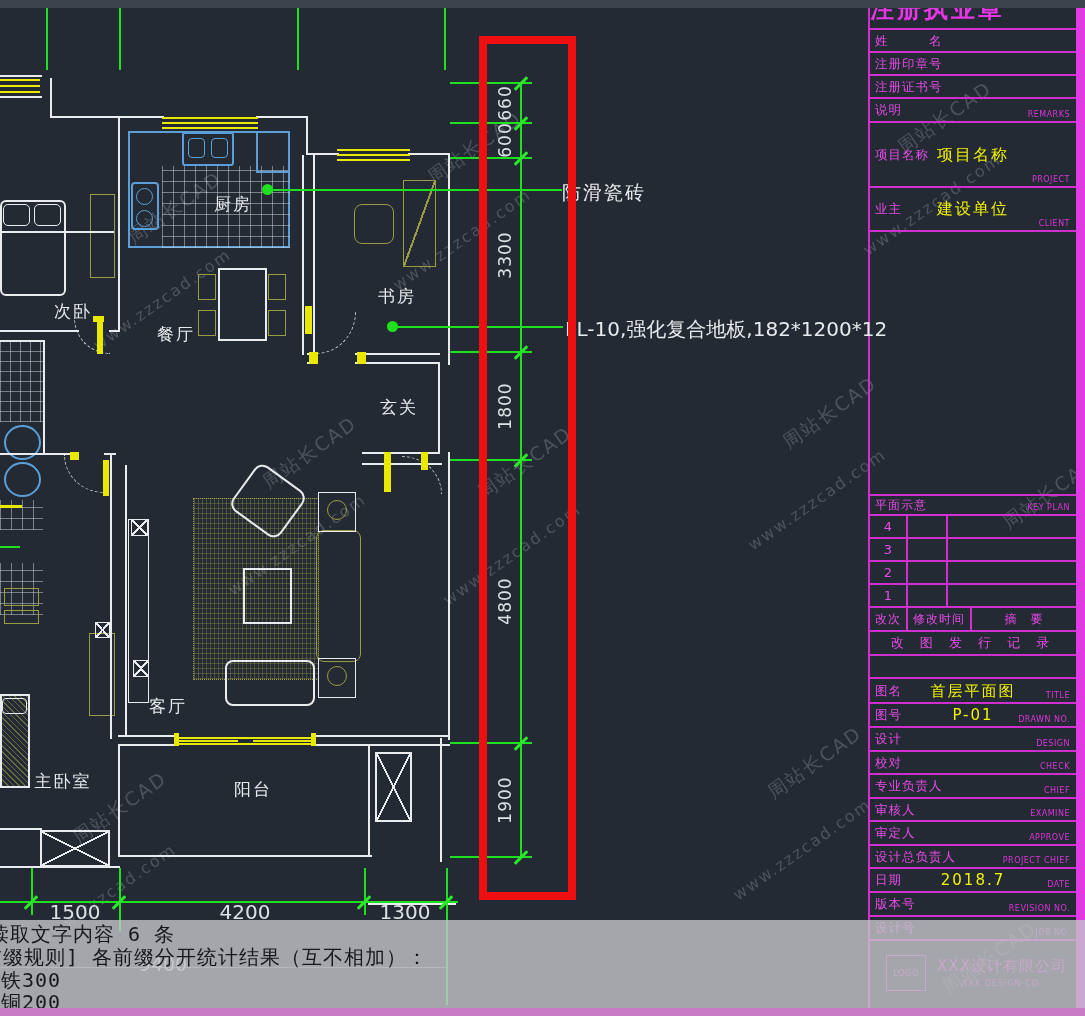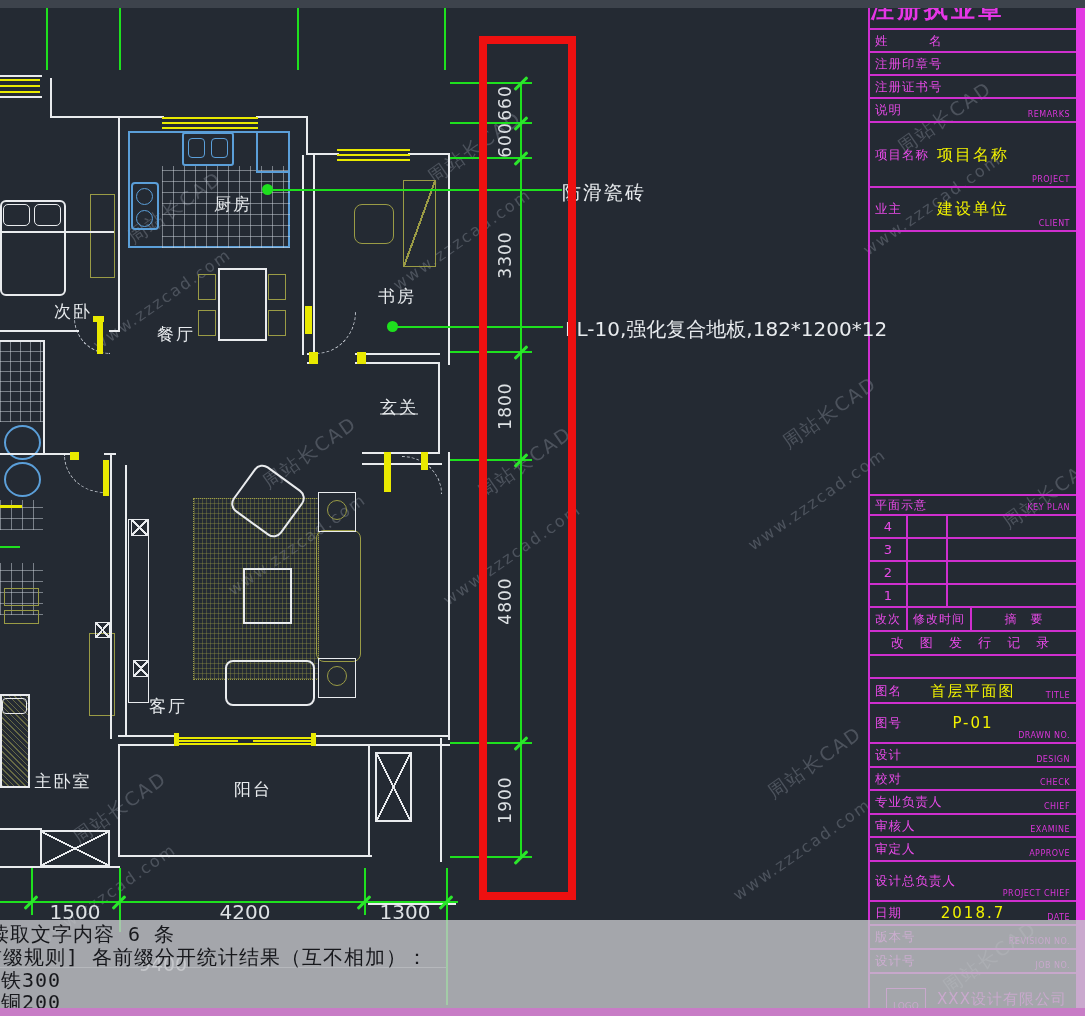--- a/index.html
+++ b/index.html
@@ -241,21 +241,21 @@
       <div class="dimv" style="left: 505px; top: 406px;">1800</div>
       <div class="dimv" style="left: 505px; top: 601px;">4800</div>
       <div class="dimv" style="left: 505px; top: 800px;">1900</div>
       <div class="dimb" style="left: 75px; top: 900px;">1500</div>
       <div class="dimb" style="left: 245px; top: 900px;">4200</div>
       <div class="dimb" style="left: 405px; top: 900px;">1300</div>
       <div class="room" style="left: 233px; top: 204px;">厨房</div>
       <div class="room" style="left: 73px; top: 311px;">次卧</div>
       <div class="room" style="left: 176px; top: 334px;">餐厅</div>
       <div class="room" style="left: 397px; top: 296px;">书房</div>
-      <div class="room" style="left: 399px; top: 407px; text-decoration: underline;">玄关</div>
+      <div class="room" style="left: 399px; top: 407px;">玄关</div>
       <div class="room" style="left: 168px; top: 706px;">客厅</div>
       <div class="room" style="left: 63px; top: 781px;">主卧室</div>
       <div class="room" style="left: 253px; top: 789px;">阳台</div>
       <div class="wm" style="left: 120px; top: 195px; font-size: 19px;">周站长CAD</div>
       <div class="wm" style="left: 80px; top: 290px; font-size: 16px;">www.zzzcad.com</div>
       <div class="wm" style="left: 420px; top: 135px; font-size: 19px;">周站长CAD</div>
       <div class="wm" style="left: 380px; top: 230px; font-size: 16px;">www.zzzcad.com</div>
       <div class="wm" style="left: 255px; top: 440px; font-size: 19px;">周站长CAD</div>
       <div class="wm" style="left: 215px; top: 535px; font-size: 16px;">www.zzzcad.com</div>
       <div class="wm" style="left: 775px; top: 400px; font-size: 19px;">周站长CAD</div>
@@ -328,21 +328,21 @@
     </div>
     <div class="tb-row" id="revlog" style="height:24px;">
         <span>改 图 发 行 记 录</span>
       </div>
     <div class="tb-row" style="height:23px;"></div>
     <div class="tb-row" style="height:25px;">
         <span class="tb-cn">图名</span>
         <span class="tb-val">首层平面图</span>
         <span class="tb-en">TITLE</span>
       </div>
-    <div class="tb-row" style="height:40px;padding-left:24px;">
+    <div class="tb-row" style="height:24px;padding-left:24px;">
         <span class="tb-cn">图号</span>
         <span class="tb-val">P-01</span>
         <span class="tb-en">DRAWN NO.</span>
       </div>
     <div class="tb-row" style="height:24px;">
         <span class="tb-cn">设计</span>
         <span class="tb-en">DESIGN</span>
       </div>
     <div class="tb-row" style="height:23px;">
         <span class="tb-cn">校对</span>
@@ -353,21 +353,21 @@
         <span class="tb-en">CHIEF</span>
       </div>
     <div class="tb-row" style="height:23px;">
         <span class="tb-cn">审核人</span>
         <span class="tb-en">EXAMINE</span>
       </div>
     <div class="tb-row" style="height:24px;">
         <span class="tb-cn">审定人</span>
         <span class="tb-en">APPROVE</span>
       </div>
-    <div class="tb-row" style="height:40px;">
+    <div class="tb-row" style="height:23px;">
         <span class="tb-cn">设计总负责人</span>
         <span class="tb-en">PROJECT CHIEF</span>
       </div>
     <div class="tb-row" style="height:24px;">
         <span class="tb-cn">日期</span>
         <span class="tb-val">2018.7</span>
         <span class="tb-en">DATE</span>
       </div>
     <div class="tb-row" style="height:24px;">
         <span class="tb-cn">版本号</span>

